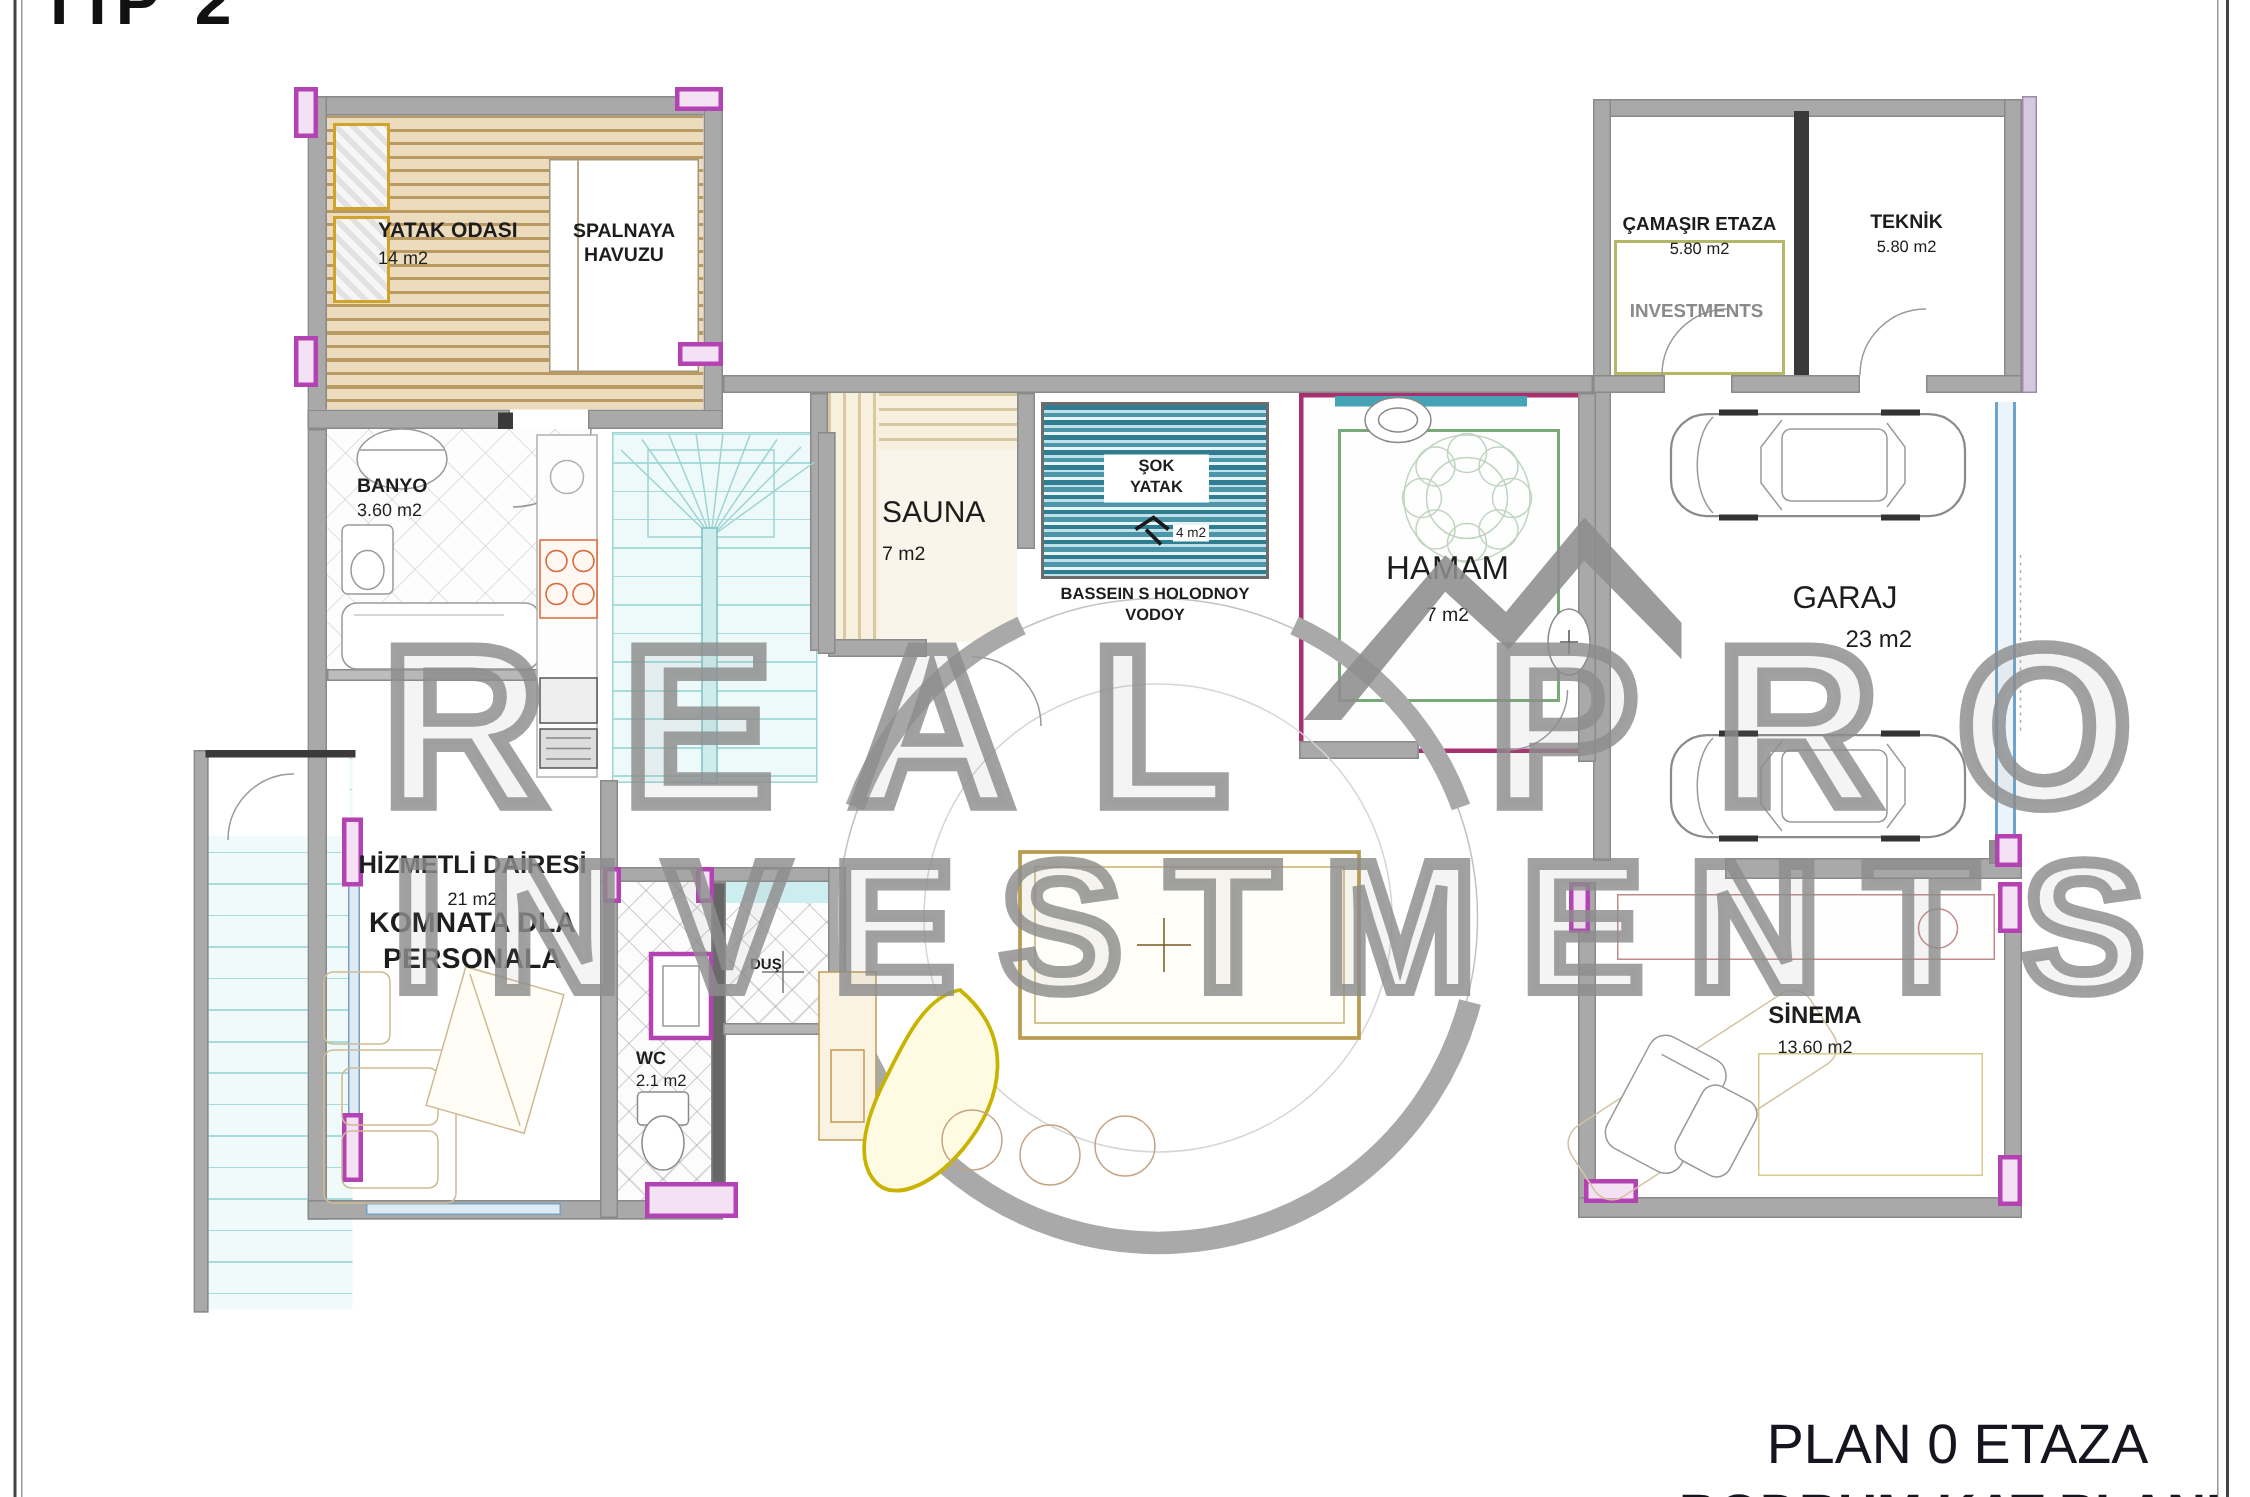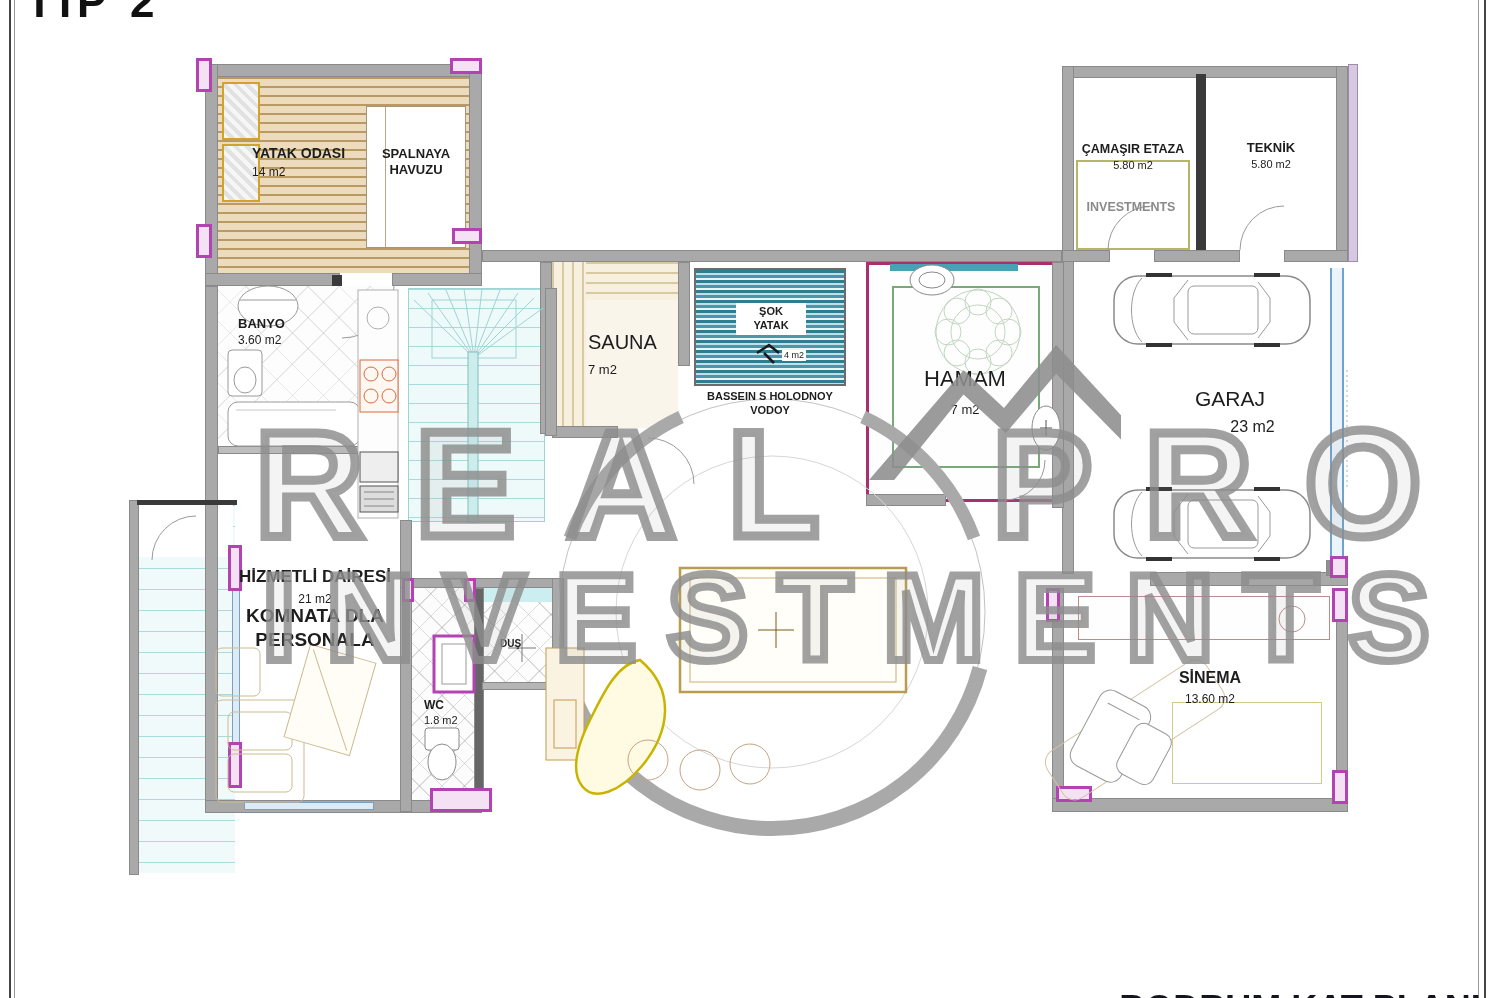--- a/index.html
+++ b/index.html
@@ -314,21 +314,21 @@
     <span>HİZMETLİ DAİRESİ</span><br>
     <span style="font-size:12px;font-weight:normal;">21 m2</span>
   </div>
   <div class="lbl ctr" style="left:215px;top:604px;width:200px;font-size:19px;font-weight:bold;">
     <span>KOMNATA DLA</span><br>
     <span>PERSONALA</span>
   </div>
 
   <div class="lbl" style="left:424px;top:698px;font-size:12px;font-weight:bold;">
     <span>WC</span><br>
-    <span style="font-size:11px;font-weight:normal;">1.8 m2</span>
+    <span style="font-size:11px;font-weight:normal;">2.1 m2</span>
   </div>
   <div class="lbl" style="left:500px;top:638px;font-size:10px;font-weight:bold;">
     <span>DUŞ</span>
   </div>
 
   <div class="lbl ctr" style="left:1150px;top:668px;width:120px;font-size:16px;font-weight:bold;">
     <span>SİNEMA</span><br>
     <span style="font-size:12px;font-weight:normal;">13.60 m2</span>
   </div>
 
@@ -338,15 +338,16 @@
   <div class="wm" style="left:262px;top:548px;font-size:122px;letter-spacing:30px;-webkit-text-stroke-width:8px;">INVESTMENTS</div>
   <div class="wm" style="left:255px;top:398px;font-size:150px;letter-spacing:52px;word-spacing:30px;">REAL PRO</div>
 
   <div class="chrome" style="left:9px;top:0;width:2px;height:998px;background:#444;"></div>
   <div class="chrome" style="left:14px;top:0;width:1px;height:998px;background:#999;"></div>
   <div class="chrome" style="left:1484px;top:0;width:2px;height:998px;background:#444;"></div>
   <div class="chrome" style="left:1478px;top:0;width:1px;height:998px;background:#999;"></div>
 
   <div class="chrome lbl" style="left:26px;top:-26px;font-size:44px;font-weight:bold;letter-spacing:6px;color:#111;z-index:7;">TİP 2</div>
 
+  <div class="chrome lbl ctr" style="left:1140px;top:940px;width:330px;font-size:37px;color:#15151f;z-index:7;">PLAN 0 ETAZA</div>
   <div class="chrome lbl ctr" style="left:1110px;top:986px;width:380px;font-size:36px;font-weight:bold;color:#15151f;z-index:7;">BODRUM KAT PLANI</div>
 
 </div>
 
 </body></html>

